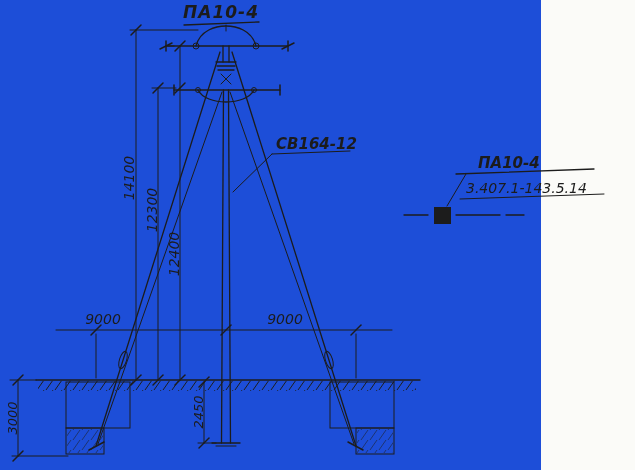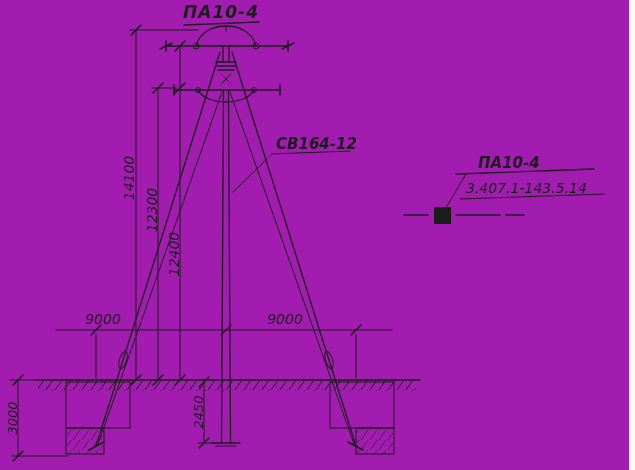--- a/index.html
+++ b/index.html
@@ -1,16 +1,16 @@
 <!DOCTYPE html>
 <html><head>
 <meta charset="utf-8">
 <style>
   html,body{margin:0;padding:0;background:#fbfbf8;width:635px;height:470px;overflow:hidden;}
-  .sheet{position:relative;width:629px;height:470px;background:#a21caf;}
+  .sheet{position:relative;width:541px;height:470px;background:#1d4ed8;}
   svg{position:absolute;left:0;top:0;}
   text{font-family:"DejaVu Sans", sans-serif;font-style:italic;fill:#1c1c1c;}
   .t-title{font-size:17px;font-weight:bold;letter-spacing:1px;}
   .t-label{font-size:15px;font-weight:bold;}
   .t-dim{font-size:14px;}
   .t-dim-s{font-size:13px;}
   .ln{stroke:#1c1c1c;stroke-width:1.3;fill:none;stroke-linecap:round;}
   .ln-thin{stroke:#1c1c1c;stroke-width:1;fill:none;stroke-linecap:round;}
   .tick{stroke:#1c1c1c;stroke-width:1.5;stroke-linecap:round;}
 </style>

